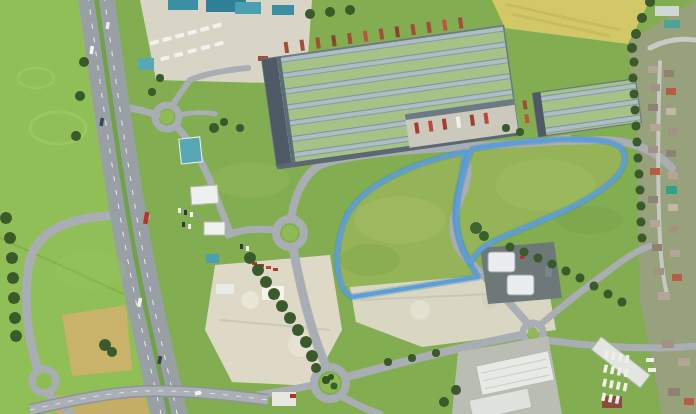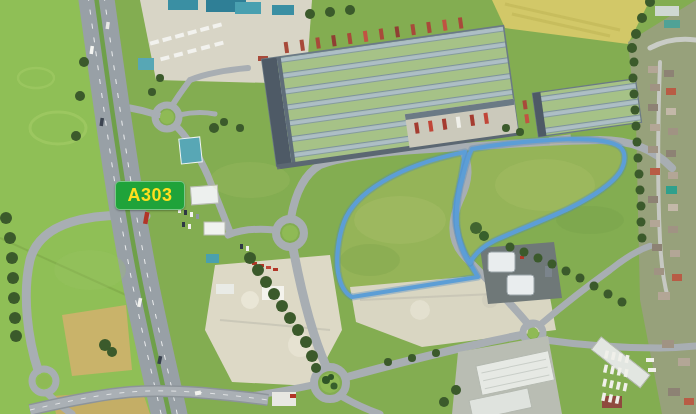--- a/index.html
+++ b/index.html
@@ -401,14 +401,13 @@
   </g>
 
   <g>
     <path class="plot-outline-soft" d="M465,152 C435,158 405,168 382,182 C362,194 350,206 344,222 C338,238 336,258 338,272 C340,284 344,293 352,297 L478,277 C472,268 464,252 459,238 C454,222 454,206 458,192 C461,178 464,162 465,152 Z"></path>
     <path class="plot-outline" d="M465,152 C435,158 405,168 382,182 C362,194 350,206 344,222 C338,238 336,258 338,272 C340,284 344,293 352,297 L478,277 C472,268 464,252 459,238 C454,222 454,206 458,192 C461,178 464,162 465,152 Z"></path>
     <path class="plot-outline-soft" d="M472,149 C500,144 540,140 572,139 C594,139 612,141 620,147 C626,152 626,162 620,172 C612,184 594,196 570,208 C545,220 515,231 494,241 C482,247 474,255 470,263 C464,256 459,242 457,226 C456,210 458,192 463,176 C466,164 469,154 472,149 Z"></path>
     <path class="plot-outline" d="M472,149 C500,144 540,140 572,139 C594,139 612,141 620,147 C626,152 626,162 620,172 C612,184 594,196 570,208 C545,220 515,231 494,241 C482,247 474,255 470,263 C464,256 459,242 457,226 C456,210 458,192 463,176 C466,164 469,154 472,149 Z"></path>
   </g>
 </svg>
 
-<div class="road-sign">A303</div>
 </div>
 
 </body></html>

